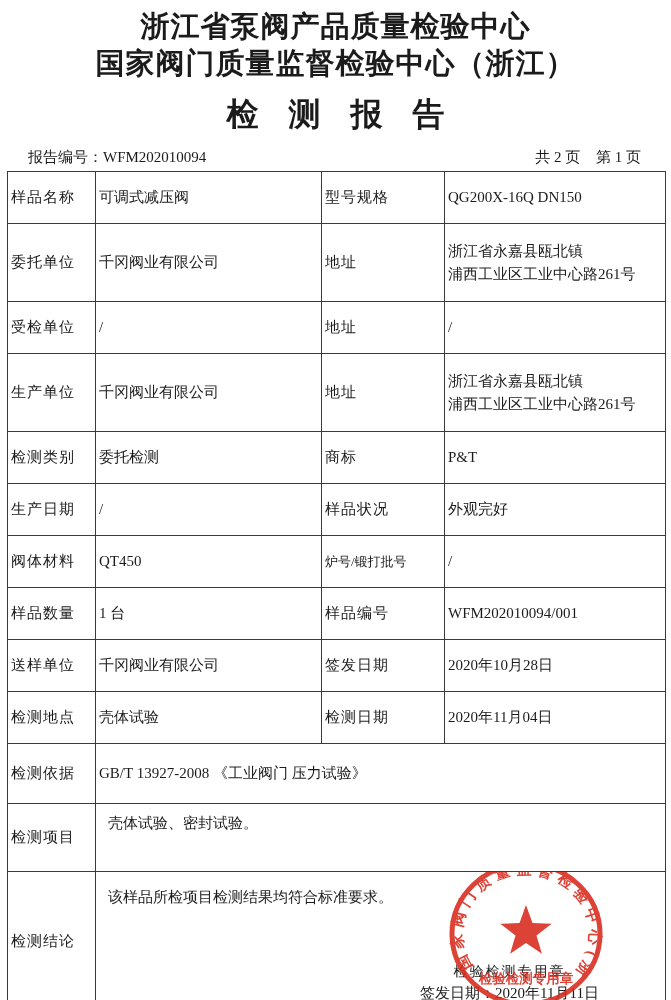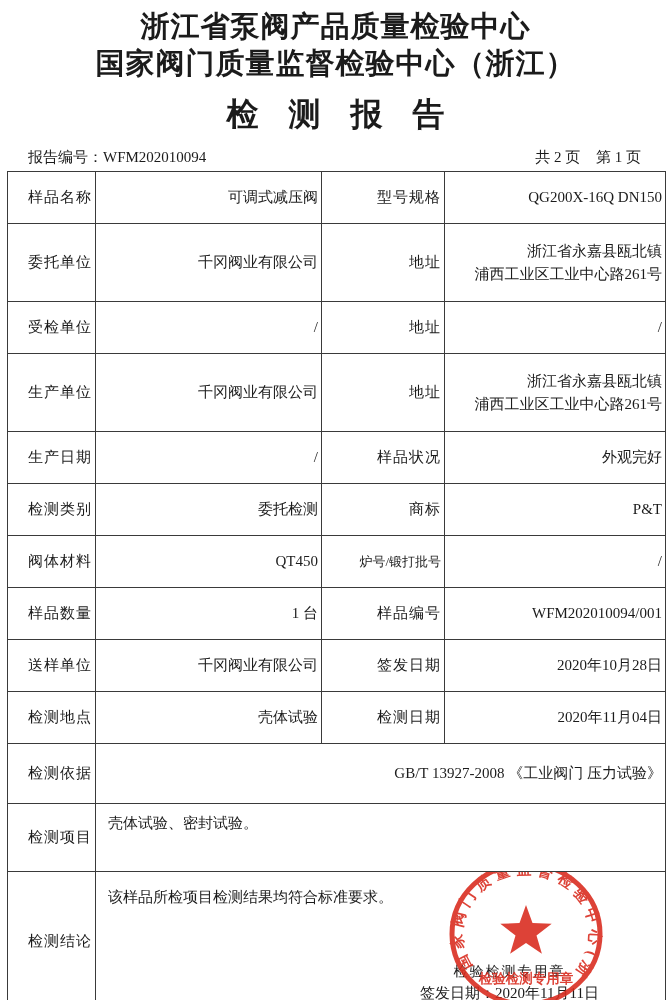--- a/index.html
+++ b/index.html
@@ -8,21 +8,21 @@
   .org{ text-align:center;font-family:"Liberation Sans",sans-serif;font-weight:bold;
         font-size:29px;line-height:1.18;letter-spacing:1px;}
   .org1{padding-top:9px;}
   .org2{padding-top:3px;}
   .report-title{text-align:center;font-family:"Liberation Sans",sans-serif;font-weight:bold;
         font-size:32px;letter-spacing:30px;text-indent:30px;padding-top:13px;}
   .meta{display:flex;justify-content:space-between;align-items:flex-start;
         padding:11px 30px 4px 28px;font-size:15px;}
   .meta-right span + span{margin-left:12px;}
   table{border-collapse:collapse;table-layout:fixed;width:658px;margin-left:7px;}
-  td{border:1px solid #3a3a3a;font-size:15px;text-align:right;vertical-align:middle;
+  td{border:1px solid #3a3a3a;font-size:15px;text-align:left;vertical-align:middle;
      padding:16px 3px;overflow:hidden;}
   tr:last-child td{border-bottom:6px solid #b91c1c;}
   .h44{height:44px}.h62{height:62px}.h60{height:60px}.h68{height:68px}.h140{height:140px}
   .lbl{letter-spacing:1px;}
   .tight{font-size:13px;letter-spacing:0;}
   .addr{white-space:pre-line;line-height:1.5;margin-left:42px;}
   td.topleft{text-align:left;vertical-align:top;padding:10px 12px;}
   td.concl-cell{position:relative;text-align:left;vertical-align:top;padding:16px 0 0 12px;}
   .sign-block{position:absolute;right:66px;bottom:8px;text-align:center;font-size:15px;z-index:1;}
   .stamp-caption{font-size:14px;letter-spacing:2px;margin-bottom:3px;color:#222;}
@@ -81,30 +81,30 @@
     <td>/</td>
   </tr>
   <tr class="h62">
     <td class="lbl">生产单位</td>
     <td>千冈阀业有限公司</td>
     <td class="lbl">地址</td>
     <td class="addr">浙江省永嘉县瓯北镇
 浦西工业区工业中心路261号</td>
   </tr>
   <tr class="h44">
-    <td class="lbl">生产日期</td>
-    <td>/</td>
-    <td class="lbl">样品状况</td>
-    <td>外观完好</td>
-  </tr>
-  <tr class="h44">
     <td class="lbl">检测类别</td>
     <td>委托检测</td>
     <td class="lbl">商标</td>
     <td>P&amp;T</td>
+  </tr>
+  <tr class="h44">
+    <td class="lbl">生产日期</td>
+    <td>/</td>
+    <td class="lbl">样品状况</td>
+    <td>外观完好</td>
   </tr>
   <tr class="h44">
     <td class="lbl">阀体材料</td>
     <td>QT450</td>
     <td class="tight">炉号/锻打批号</td>
     <td>/</td>
   </tr>
   <tr class="h44">
     <td class="lbl">样品数量</td>
     <td>1 台</td>

